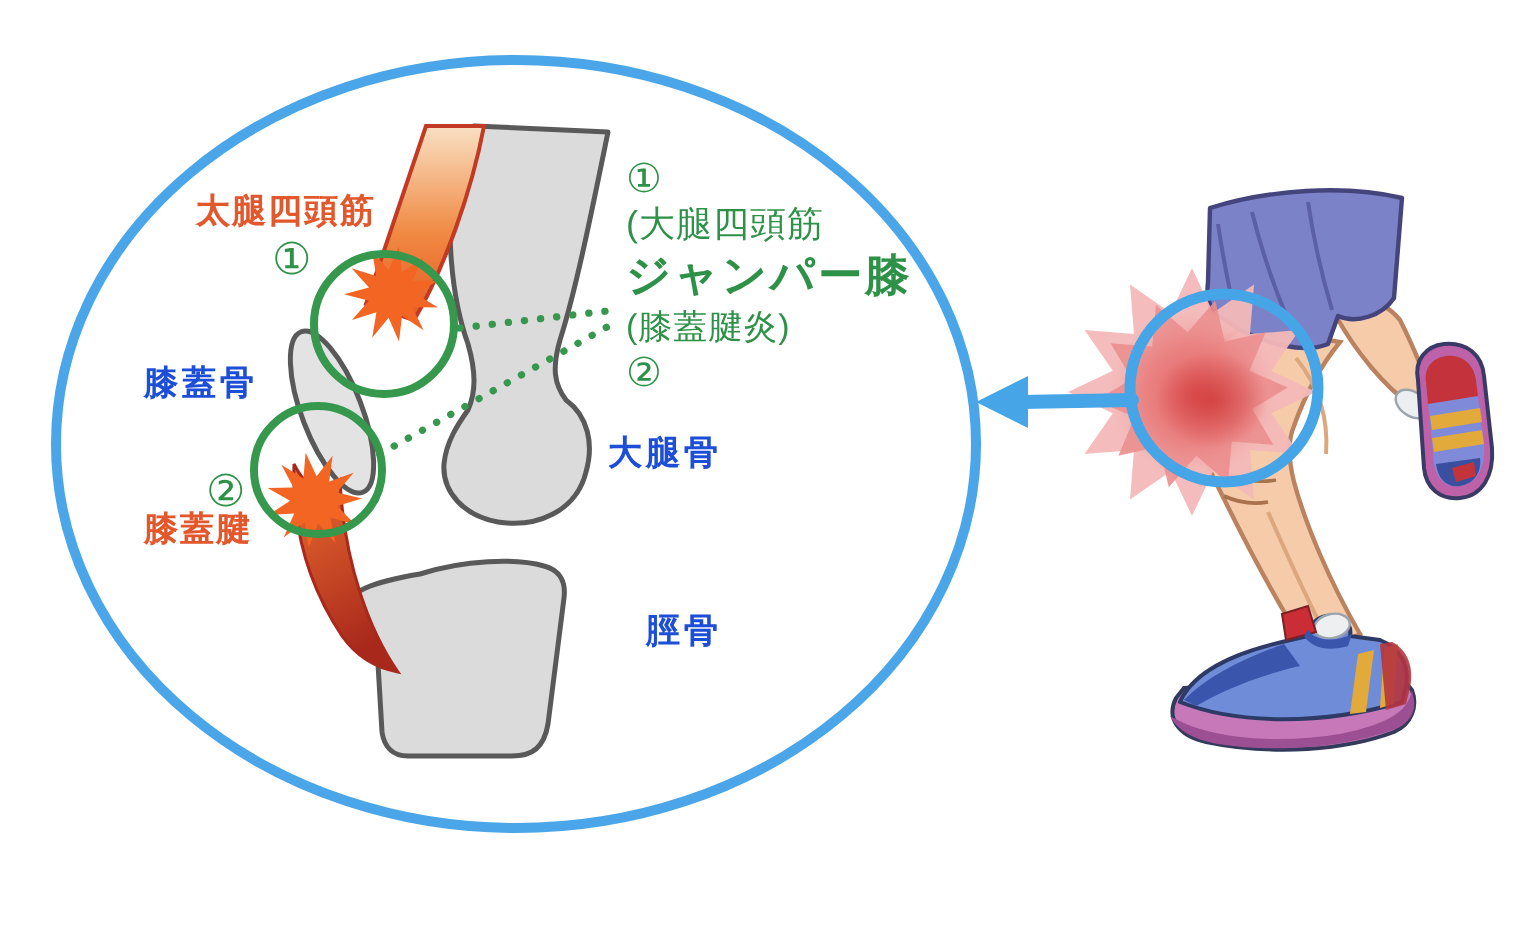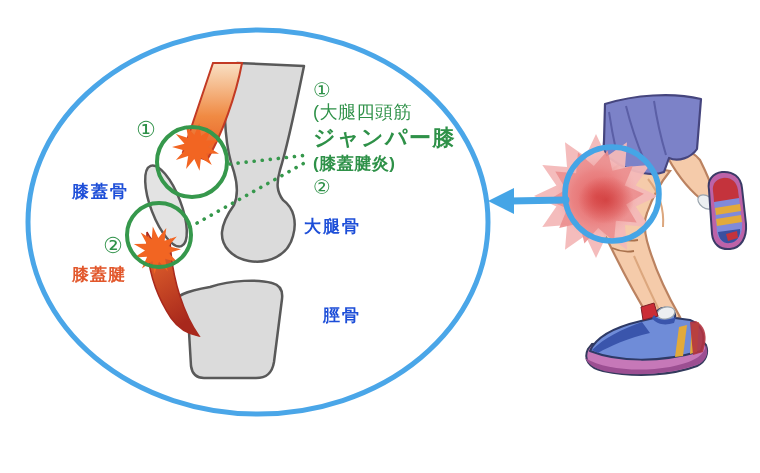--- a/index.html
+++ b/index.html
@@ -9,21 +9,21 @@
   }
   .stage svg{position:absolute;left:0;top:0;}
   .lbl{position:absolute;white-space:nowrap;font-weight:bold;line-height:1.1;}
   .lbl.orange{color:#e2572b;font-size:17px;letter-spacing:1px;}
   .lbl.black{color:#1d4ed8;font-size:17px;letter-spacing:2px;}
   .marker{position:absolute;color:#2e9148;font-size:22px;font-weight:normal;line-height:1;}
   .annotation{position:absolute;left:313px;top:79px;color:#2e9148;}
   .annotation .mk{font-size:20px;font-weight:normal;line-height:22px;}
   .annotation .cause{font-size:18px;font-weight:normal;line-height:23px;letter-spacing:0.5px;}
   .annotation .title{font-size:22px;font-weight:bold;line-height:28px;letter-spacing:1.5px;}
-  .annotation .subtitle{font-size:17px;font-weight:bold;line-height:24px;letter-spacing:0.5px;}
+  .annotation .subtitle{font-size:17px;font-weight:normal;line-height:24px;letter-spacing:0.5px;}
 </style>
 </head>
 <body>
 
 <div class="stage">
 
   <svg width="760" height="473" viewBox="0 0 760 473">
     <defs>
       <linearGradient id="quadGrad" x1="0" y1="0" x2="0" y2="1">
         <stop offset="0" stop-color="#f9e0c4"></stop>
@@ -184,28 +184,29 @@
         <path d="M 696,321 C 704,325 707,334 705,344 L 703,352 L 693,355 L 690,322 Z" fill="#b43440" opacity="0.9"></path>
       </g>
     </g>
 
     <g>
       <path d="M 566,200 L 510,201" fill="none" stroke="#45a5e6" stroke-width="7" stroke-linecap="round"></path>
       <polygon points="488,201 514,188 514,214" fill="#45a5e6"></polygon>
     </g>
   </svg>
 
+  <div class="lbl orange" style="left:98px;top:97px;">太腿四頭筋</div>
 
   <div class="marker" style="left:136px;top:119px;">①</div>
 
   <div class="lbl black" style="left:72px;top:183px;">膝蓋骨</div>
 
   <div class="marker" style="left:103px;top:235px;">②</div>
 
-  <div class="lbl orange" style="left:72px;top:266px;">膝蓋腱</div>
+  <div class="lbl orange" style="left:72px;top:256px;">膝蓋腱</div>
 
   <div class="lbl black" style="left:304px;top:218px;">大腿骨</div>
 
   <div class="lbl black" style="left:287px;top:307px;margin-left:36px;">脛骨</div>
 
   <div class="annotation">
     <div class="mk">①</div>
     <div class="cause">(大腿四頭筋</div>
     <div class="title">ジャンパー膝</div>
     <div class="subtitle">(膝蓋腱炎)</div>

